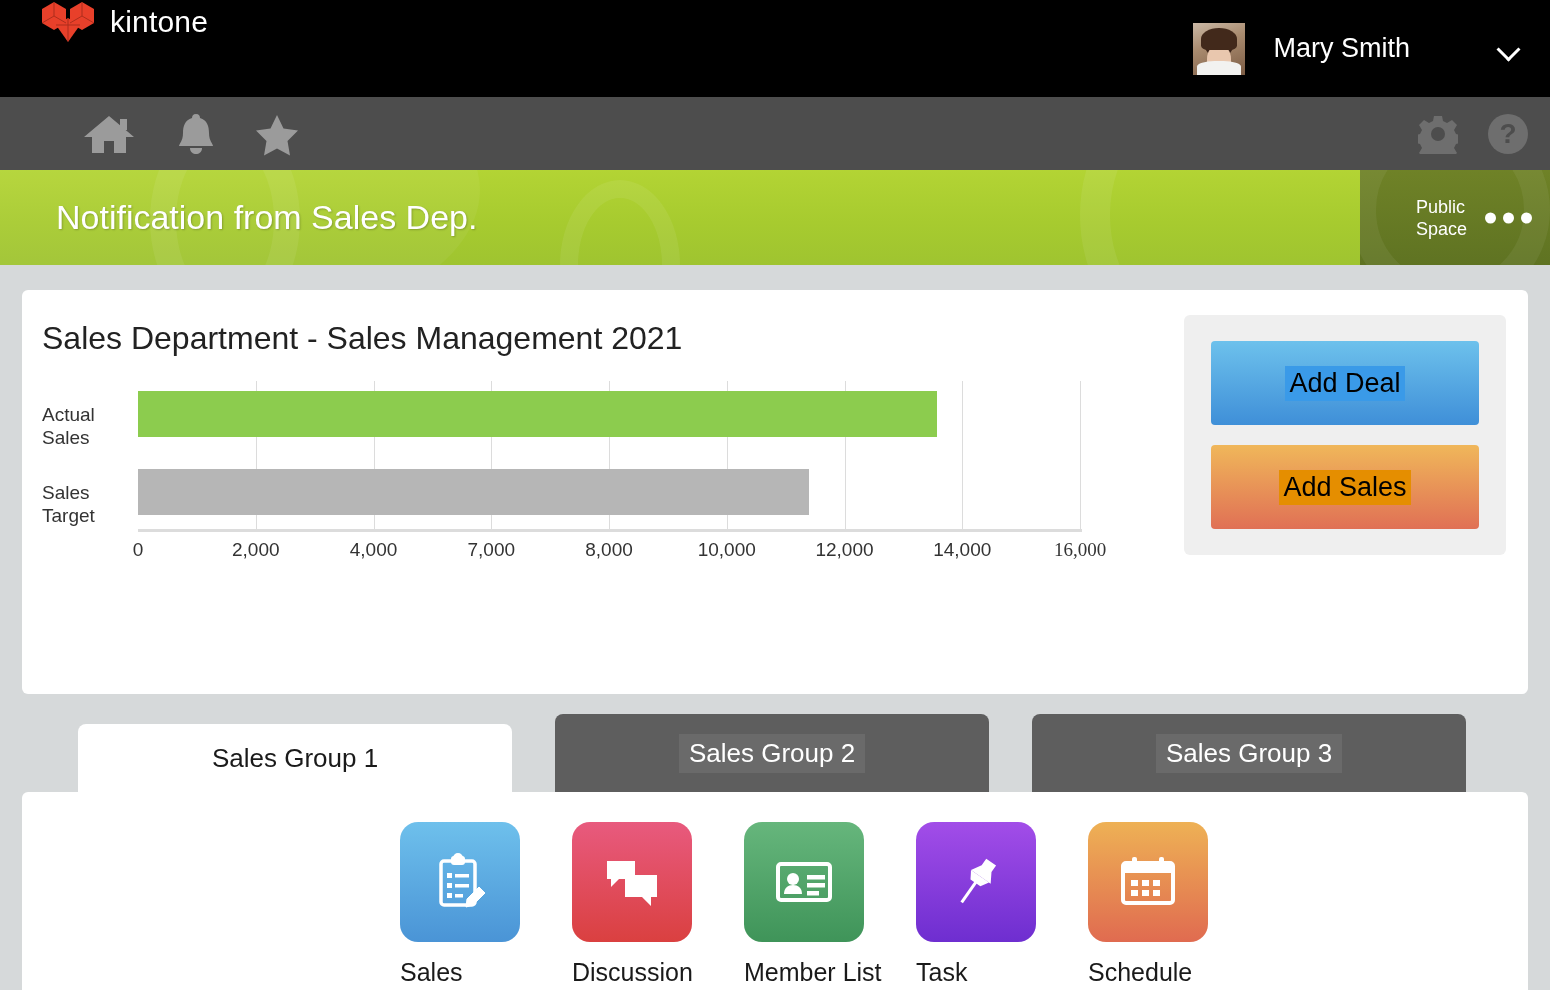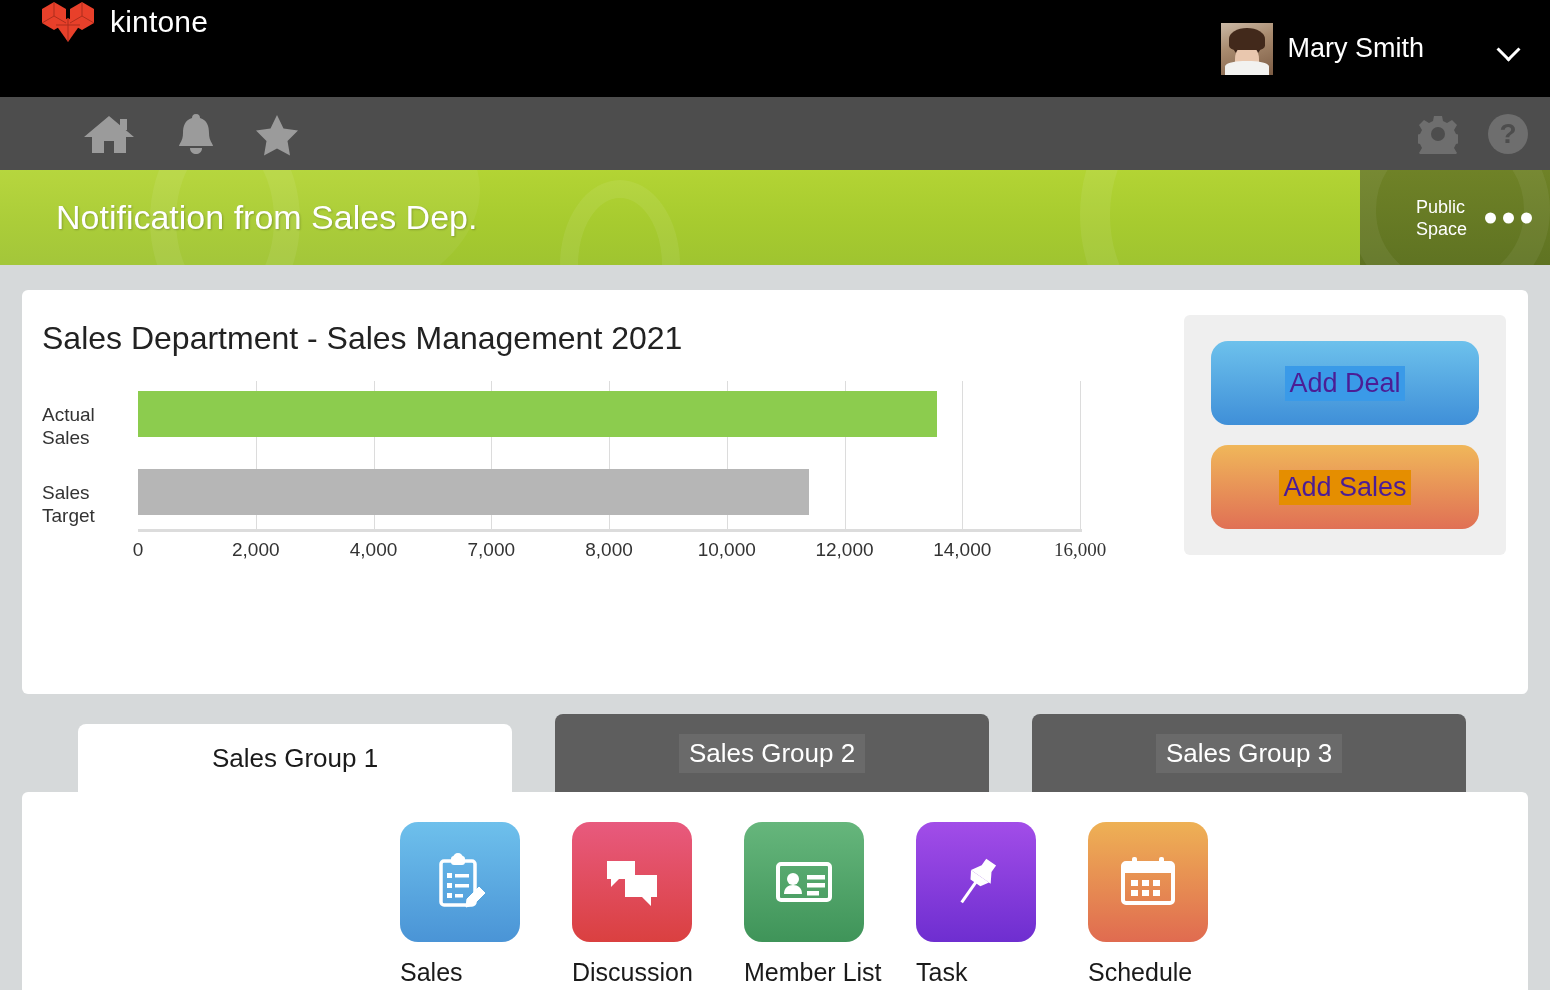--- a/index.html
+++ b/index.html
@@ -15,21 +15,21 @@
     height: 97px; background: #000;
     display: flex; align-items: flex-start;
     position: relative;
   }
   .logo-wrap { display: flex; align-items: center; margin-left: 40px; gap: 14px; }
   .logo-mark { width: 56px; height: 44px; position: relative; }
   .logo-text { color: #fff; font-size: 30px; letter-spacing: .2px; }
 
   .user-area {
     position: absolute; right: 30px; top: 0; height: 97px;
-    display: flex; align-items: center; gap: 14px;
+    display: flex; align-items: center; gap: 28px;
   }
   .avatar {
     width: 52px; height: 52px; overflow: hidden;
     background: linear-gradient(160deg,#cbb9a6 0%,#a98b6f 40%,#7c5c44 100%);
     position: relative; flex: none;
   }
   .avatar::before {
     content:""; position:absolute; left:12px; top:8px; width:28px; height:26px;
     background:#3a2318; border-radius:50% 50% 44% 44%;
   }
@@ -167,22 +167,22 @@
     position:absolute; font-size: 19px; color:#333; transform: translateX(-50%);
     white-space: nowrap;
   }
 
   .side-panel {
     position:absolute; right: 22px; top: 25px;
     width: 322px; height: 240px; background:#efefef; border-radius: 6px;
     display:flex; flex-direction:column; align-items:center; justify-content:center; gap: 20px;
   }
   .act-btn {
-    width: 268px; height: 84px; border-radius: 17px; border:none; cursor:pointer;
-    font-size: 27px; color:#4c1d95; display:flex; align-items:center; justify-content:center;
+    width: 268px; height: 84px; border-radius: 4px; border:none; cursor:pointer;
+    font-size: 27px; color:#000000; display:flex; align-items:center; justify-content:center;
     font-family:"Liberation Sans", sans-serif;
   }
   .act-btn.deal { background: linear-gradient(180deg,#6dc1ec 0%, #3f8fd8 100%); }
   .act-btn.sales { background: linear-gradient(180deg,#f0b75a 0%, #e07055 100%); }
   .act-btn .hl { padding: 2px 4px; }
   .act-btn.deal .hl { background:#3a9ae8; }
   .act-btn.sales .hl { background:#e58e00; }
 
   
   .tabs {

